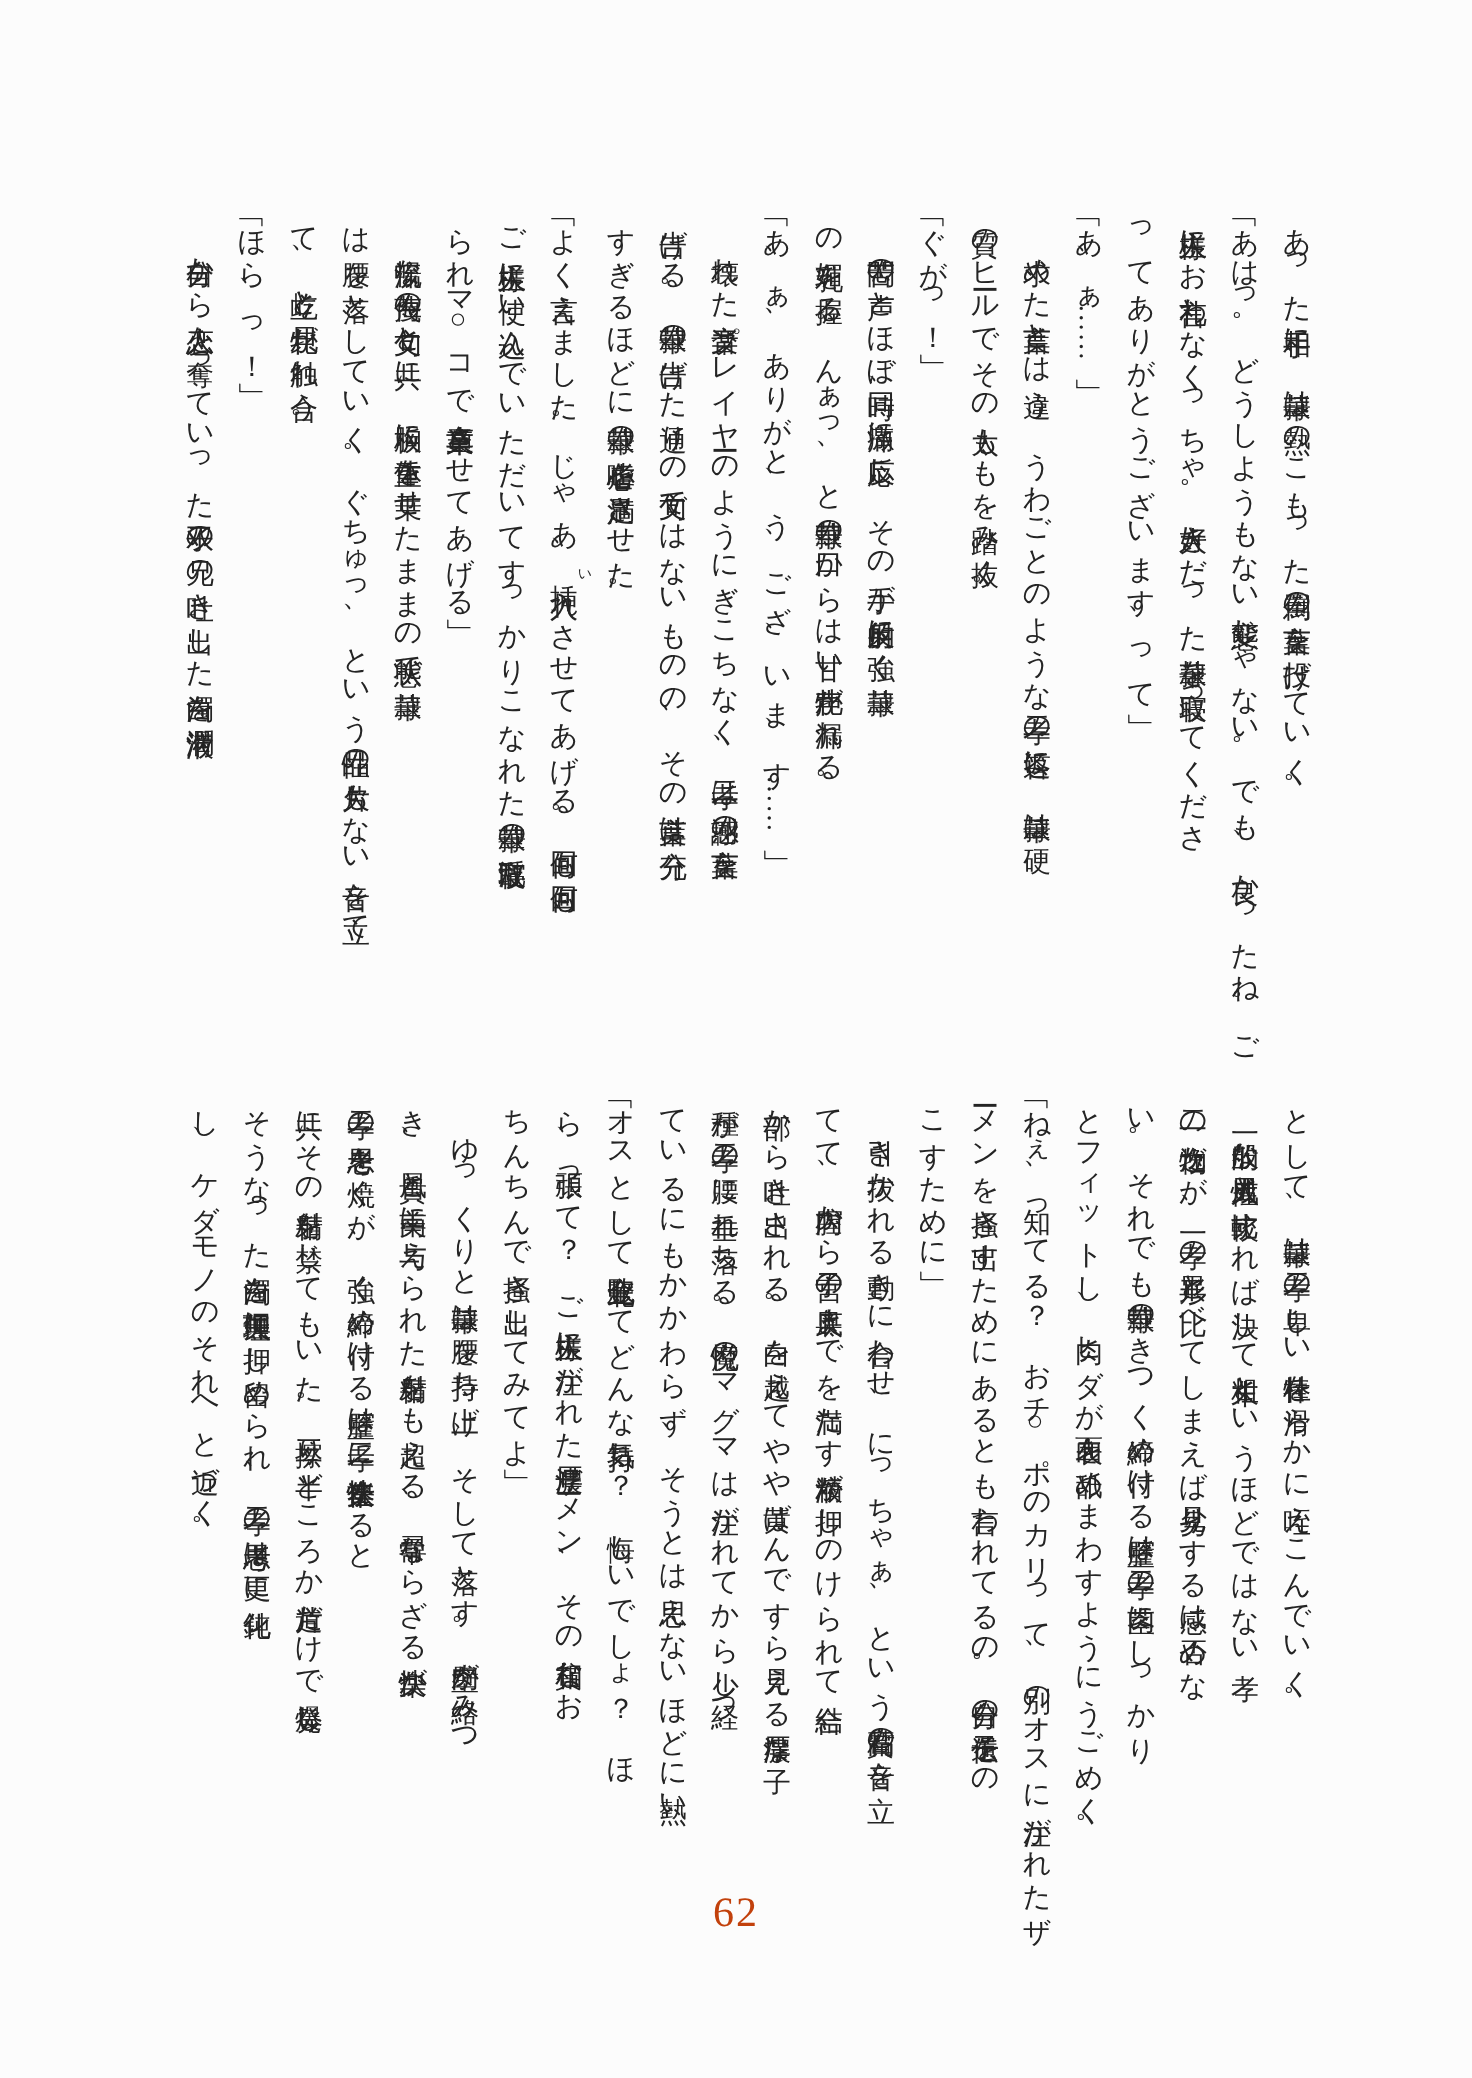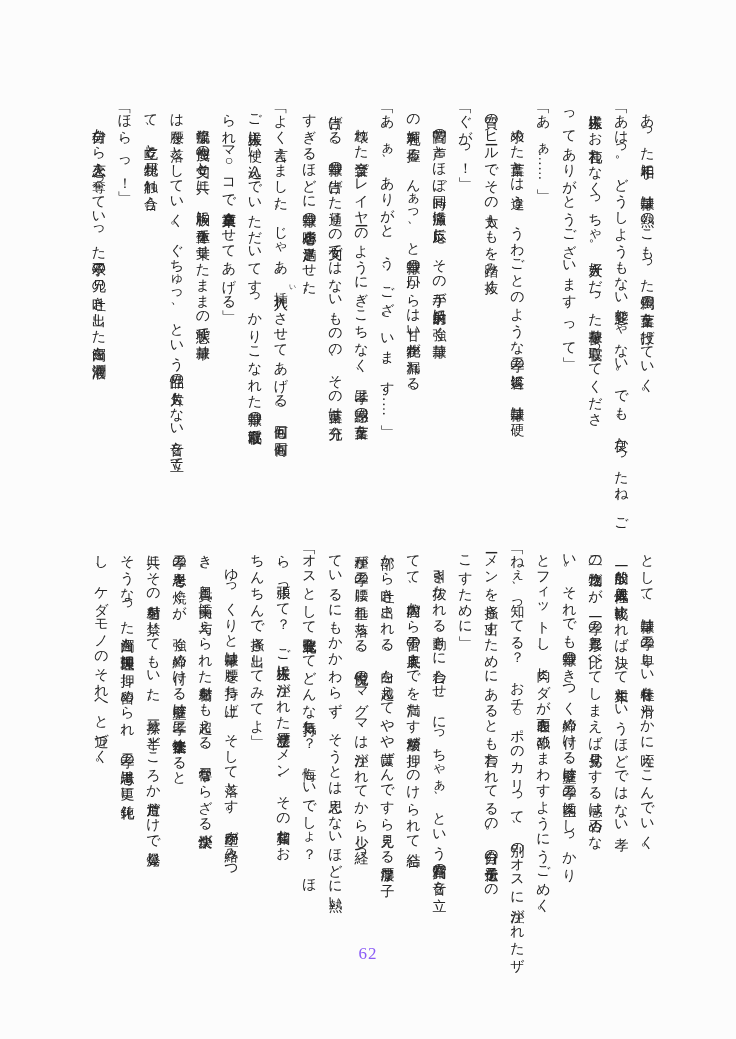--- a/index.html
+++ b/index.html
@@ -32,23 +32,23 @@
   ruby rt {
     font-size: 7px;
     letter-spacing: 0;
     font-family: "Liberation Serif", "DejaVu Serif", serif;
   }
   .pagenum {
     position: absolute;
     left: 0; right: 0;
     top: 944px;
     text-align: center;
-    font-size: 17px;
+    font-size: 21px;
     letter-spacing: 1px;
-    color: #8b5cf6;
+    color: #c2410c;
   }
 </style>
 </head>
 <body>
 
 <div class="page">
 
   <div class="tblock tblock-upper">
       <div class="line">あった相手に、隷華は熱のこもった罵倒の言葉を投げていく。</div>
       <div class="line">「あはっ。どうしようもない変態じゃない。でも、良かったね。ご</div>

